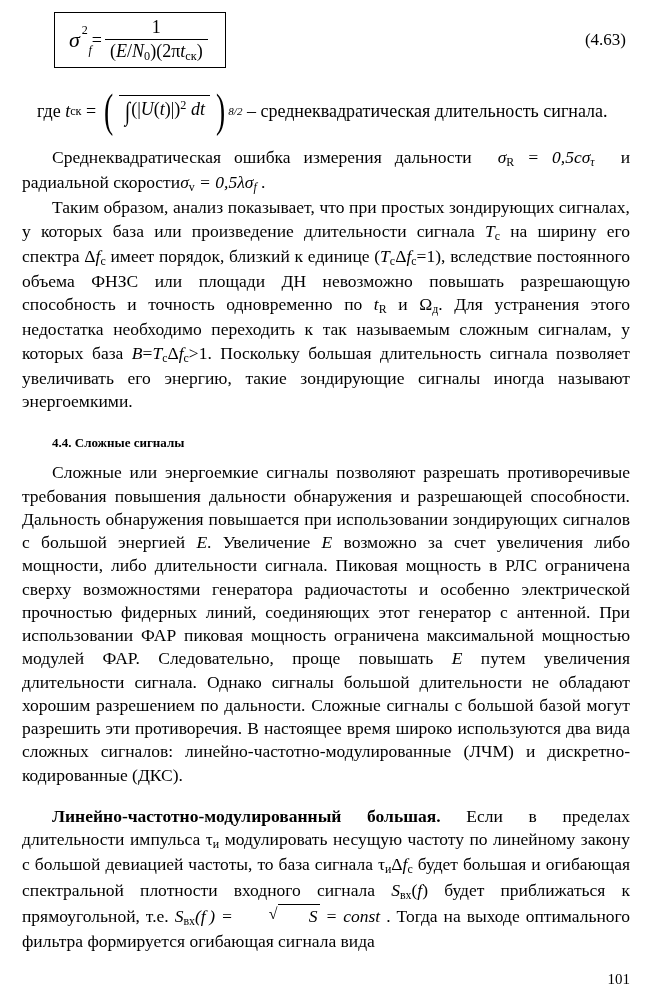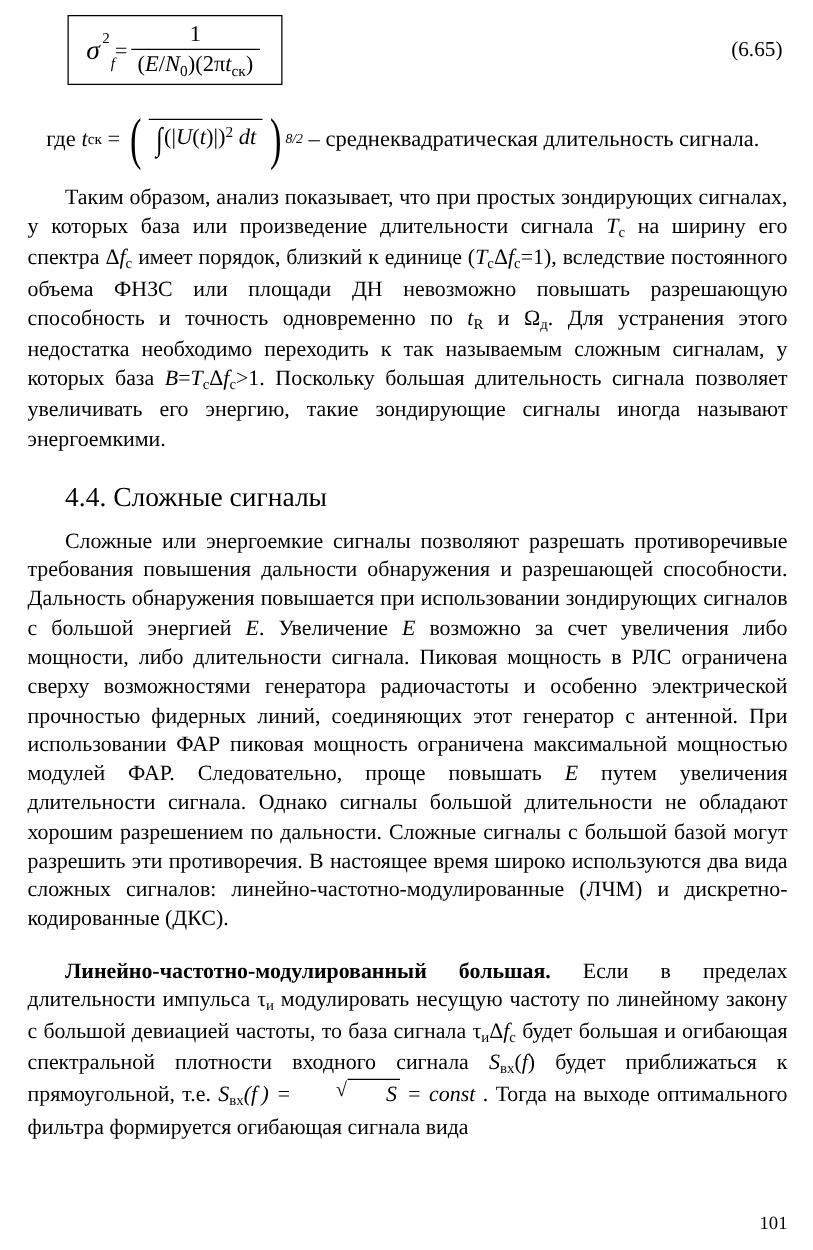--- a/index.html
+++ b/index.html
@@ -139,22 +139,22 @@
     font-size: 17.5px;
     line-height: 1.33;
     text-align: justify;
     margin: 0 0 0 0;
     text-indent: 30px;
     hyphens: manual;
   }
   .tight { margin-top: 9px; }
 
   h2.section {
-    font-size: 22px;
-    font-weight: normal;
+    font-size: 13px;
+    font-weight: bold;
     margin: 22px 0 10px 0;
     text-indent: 30px;
   }
 
   .bold { font-weight: bold; }
 
   .inline-math { font-style: italic; }
 
   .sqrt {
     display: inline-block;
@@ -195,41 +195,46 @@
           σ<span class="s-sup">2</span><span class="s-sub">f</span>
         </span>
         <span class="math">=</span>
         <span class="frac math">
           <span class="num">1</span>
           <span class="den">
             (<span class="ital">E</span>/<span class="ital">N</span><span class="sub" style="font-style:normal">0</span>)(2π<span class="ital">t</span><span class="subu">ск</span>)
           </span>
         </span>
       </div>
-      <div class="eq-number">(6.65)</div>
+      <div class="eq-number">(4.63)</div>
     </div>
 
     <div class="where-line">
       <span>где&nbsp;</span>
       <span class="ital">t</span>
         <span class="subu">ск</span>
       <span>&nbsp;=&nbsp;</span>
       <span class="bigparen-wrap">
         <span class="bigparen">(</span>
         <span class="frac math">
           <span class="den">
             <span class="intsym">∫</span>(|<span class="ital">U</span>(<span class="ital">t</span>)|)<span class="sup">2</span> <span class="ital">dt</span>
           </span>
         </span>
         <span class="bigparen">)</span>
         <span class="exp-half">8/2</span>
       </span>
       <span>&nbsp;– среднеквадратическая длительность сигнала.</span>
     </div>
 
+    <p class="body">
+      Среднеквадратическая ошибка измерения дальности&nbsp;
+      <span class="inline-math">σ<span class="sub" style="font-style:normal">R</span> = 0,5<span class="ital">c</span>σ<span class="sub">τ</span></span>&nbsp; и
+      радиальной скорости<span class="inline-math">σ<span class="subu">v</span> = 0,5λσ<span class="sub">f</span></span> .
+    </p>
 
     <p class="body tight">
       Таким образом, анализ показывает, что при простых зондирующих
       сигналах, у которых база или произведение длительности сигнала <span class="ital">T</span><span class="subu">с</span> на
       ширину его спектра Δ<span class="ital">f</span><span class="subu">с</span> имеет порядок, близкий к единице (<span class="ital">T</span><span class="subu">с</span>Δ<span class="ital">f</span><span class="subu">с</span>=1),
       вследствие постоянного объема ФНЗС или площади ДН невозможно
       повышать разрешающую способность и точность одновременно по <span class="ital">t</span><span class="sub" style="font-style:normal">R</span> и
       Ω<span class="subu">д</span>. Для устранения этого недостатка необходимо переходить к так называемым сложным сигналам, у которых база <span class="ital">B</span>=<span class="ital">T</span><span class="subu">с</span>Δ<span class="ital">f</span><span class="subu">с</span>&gt;1. Поскольку
       большая длительность сигнала позволяет увеличивать его энергию, такие зондирующие сигналы иногда называют энергоемкими.
     </p>

